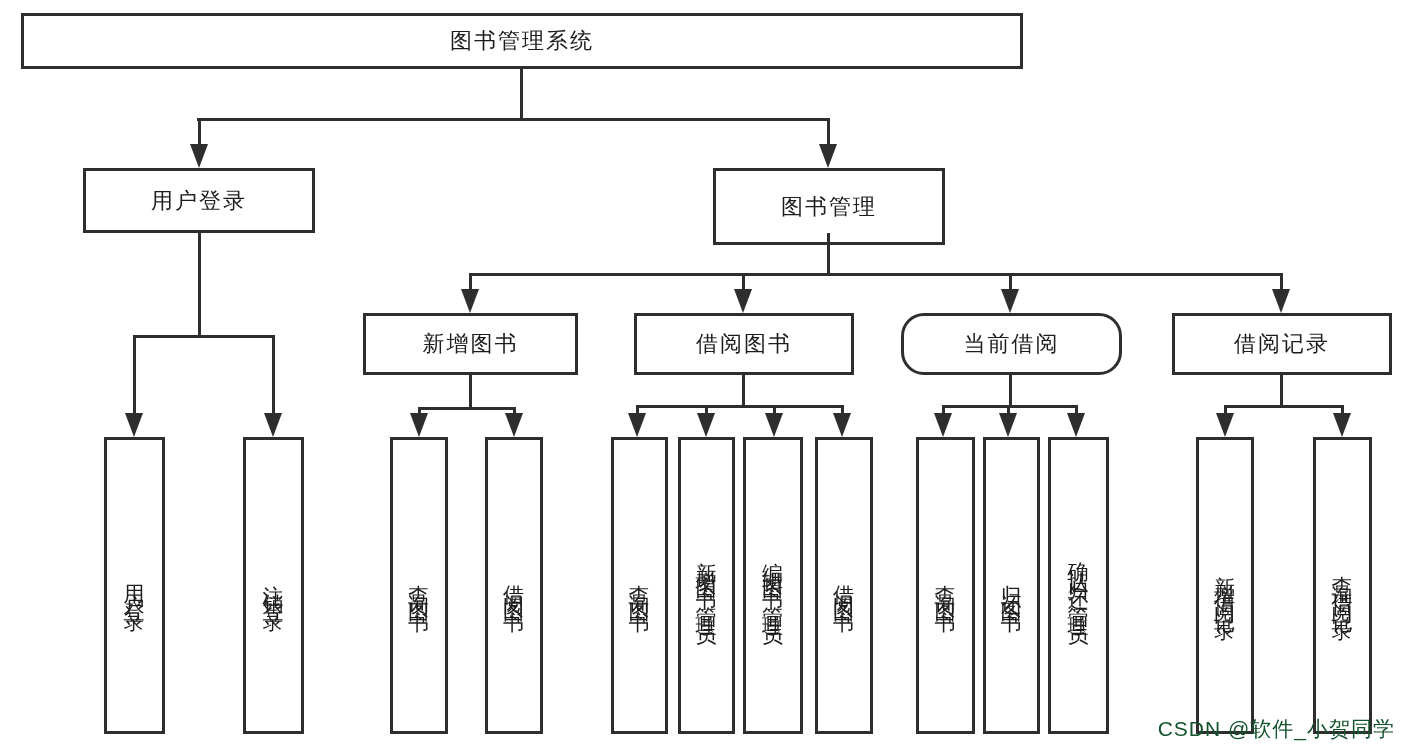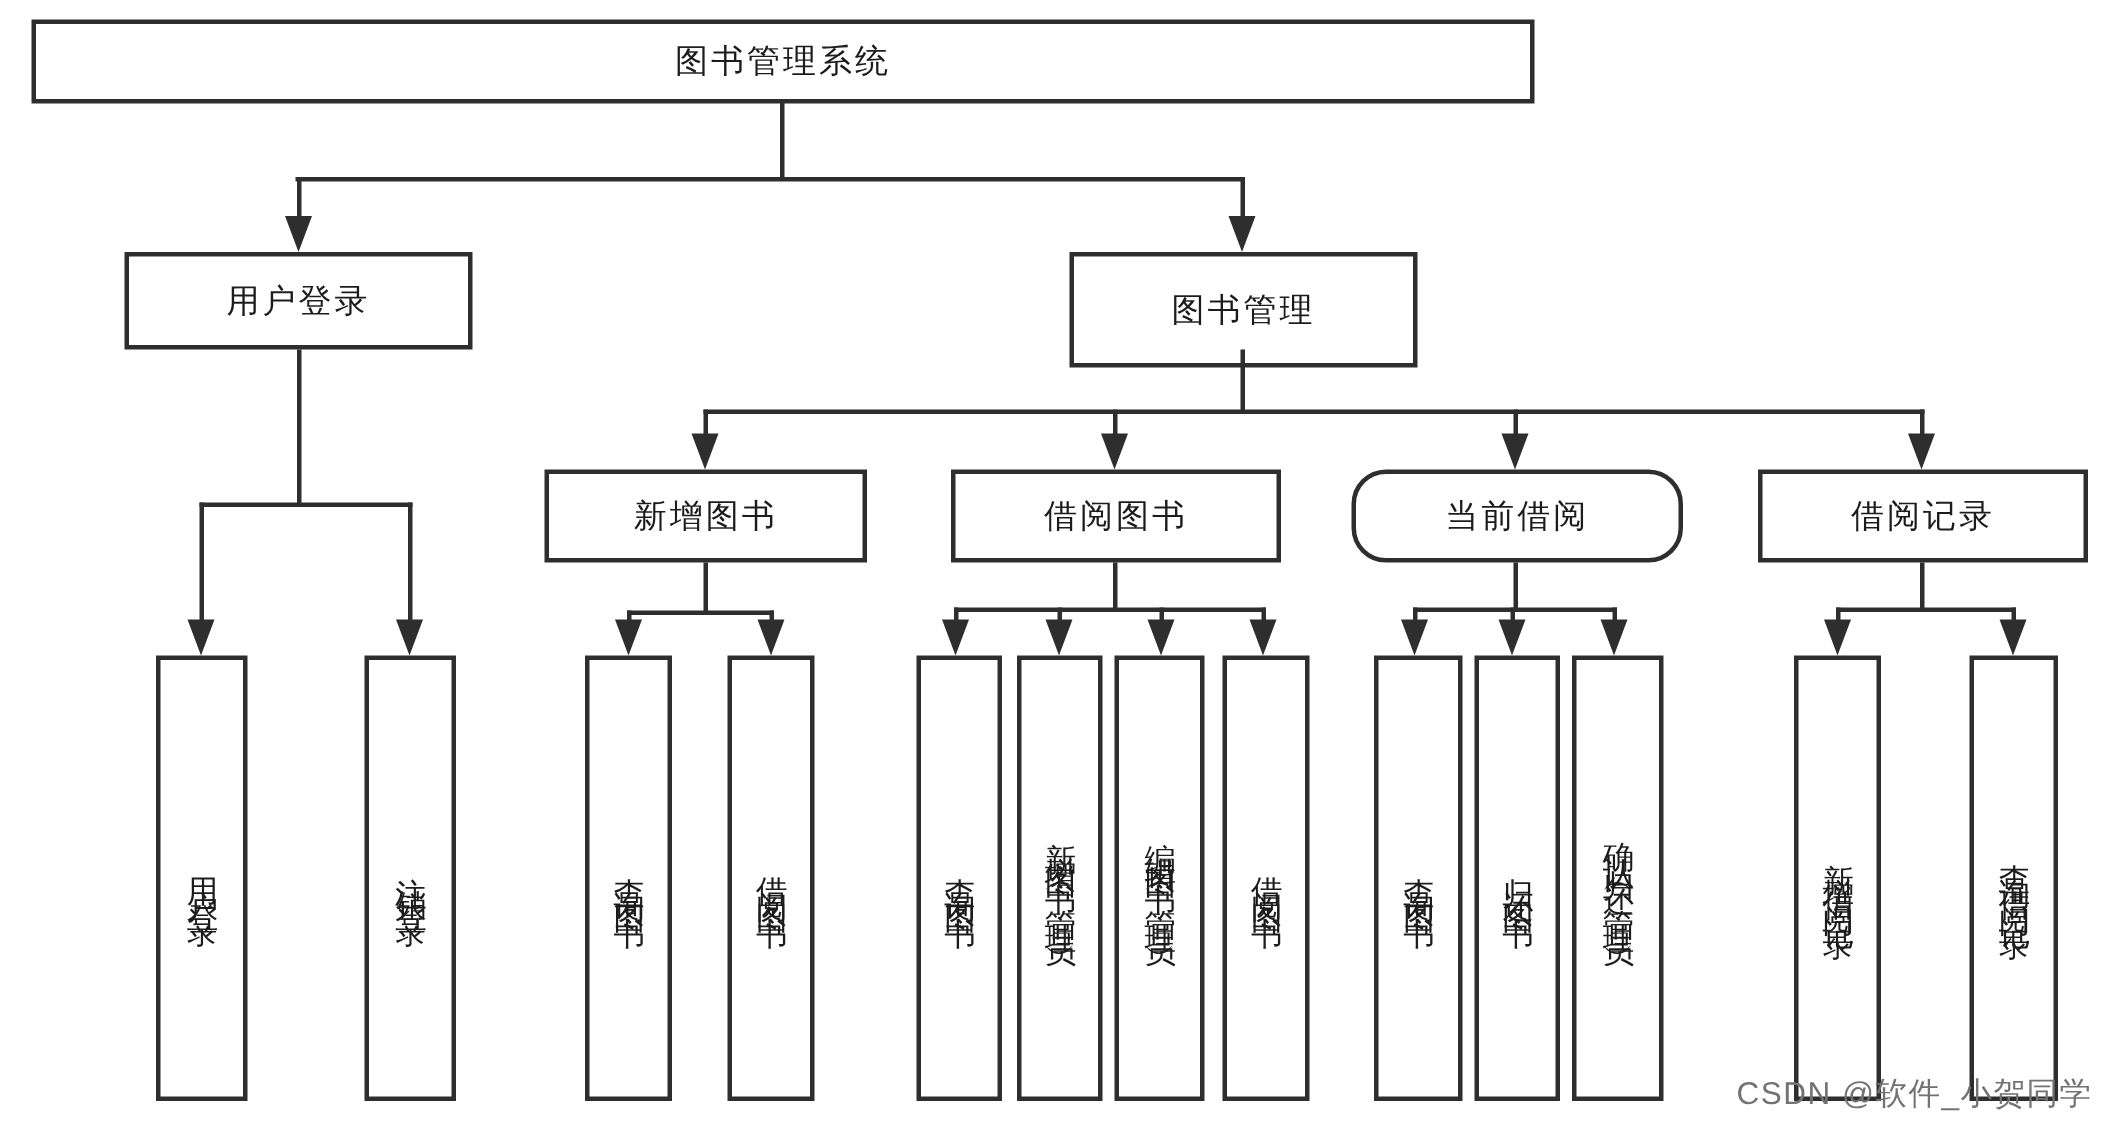--- a/index.html
+++ b/index.html
@@ -22,21 +22,21 @@
   }
   .line { position:absolute; background:#2e2e2e; }
   .arrowhead {
     position:absolute; width:0; height:0;
     border-left:9px solid transparent;
     border-right:9px solid transparent;
     border-top:24px solid #2e2e2e;
   }
   #watermark {
     position:absolute; right:10px; bottom:4px;
-    font-size:21px; color:#737373; letter-spacing:1px;
+    font-size:21px; color:#14532d; letter-spacing:1px;
   }
 
   
   #root        { left:21px;   top:13px;  width:1002px; height:56px; }
   #l2-login    { left:83px;   top:168px; width:232px;  height:65px; }
   #l2-mgmt     { left:713px;  top:168px; width:232px;  height:77px; }
   #l3-newbook  { left:363px;  top:313px; width:215px;  height:62px; }
   #l3-borrow   { left:634px;  top:313px; width:220px;  height:62px; }
   #l3-current  { left:901px;  top:313px; width:221px;  height:62px;border-radius:23px; }
   #l3-record   { left:1172px; top:313px; width:220px;  height:62px; }

